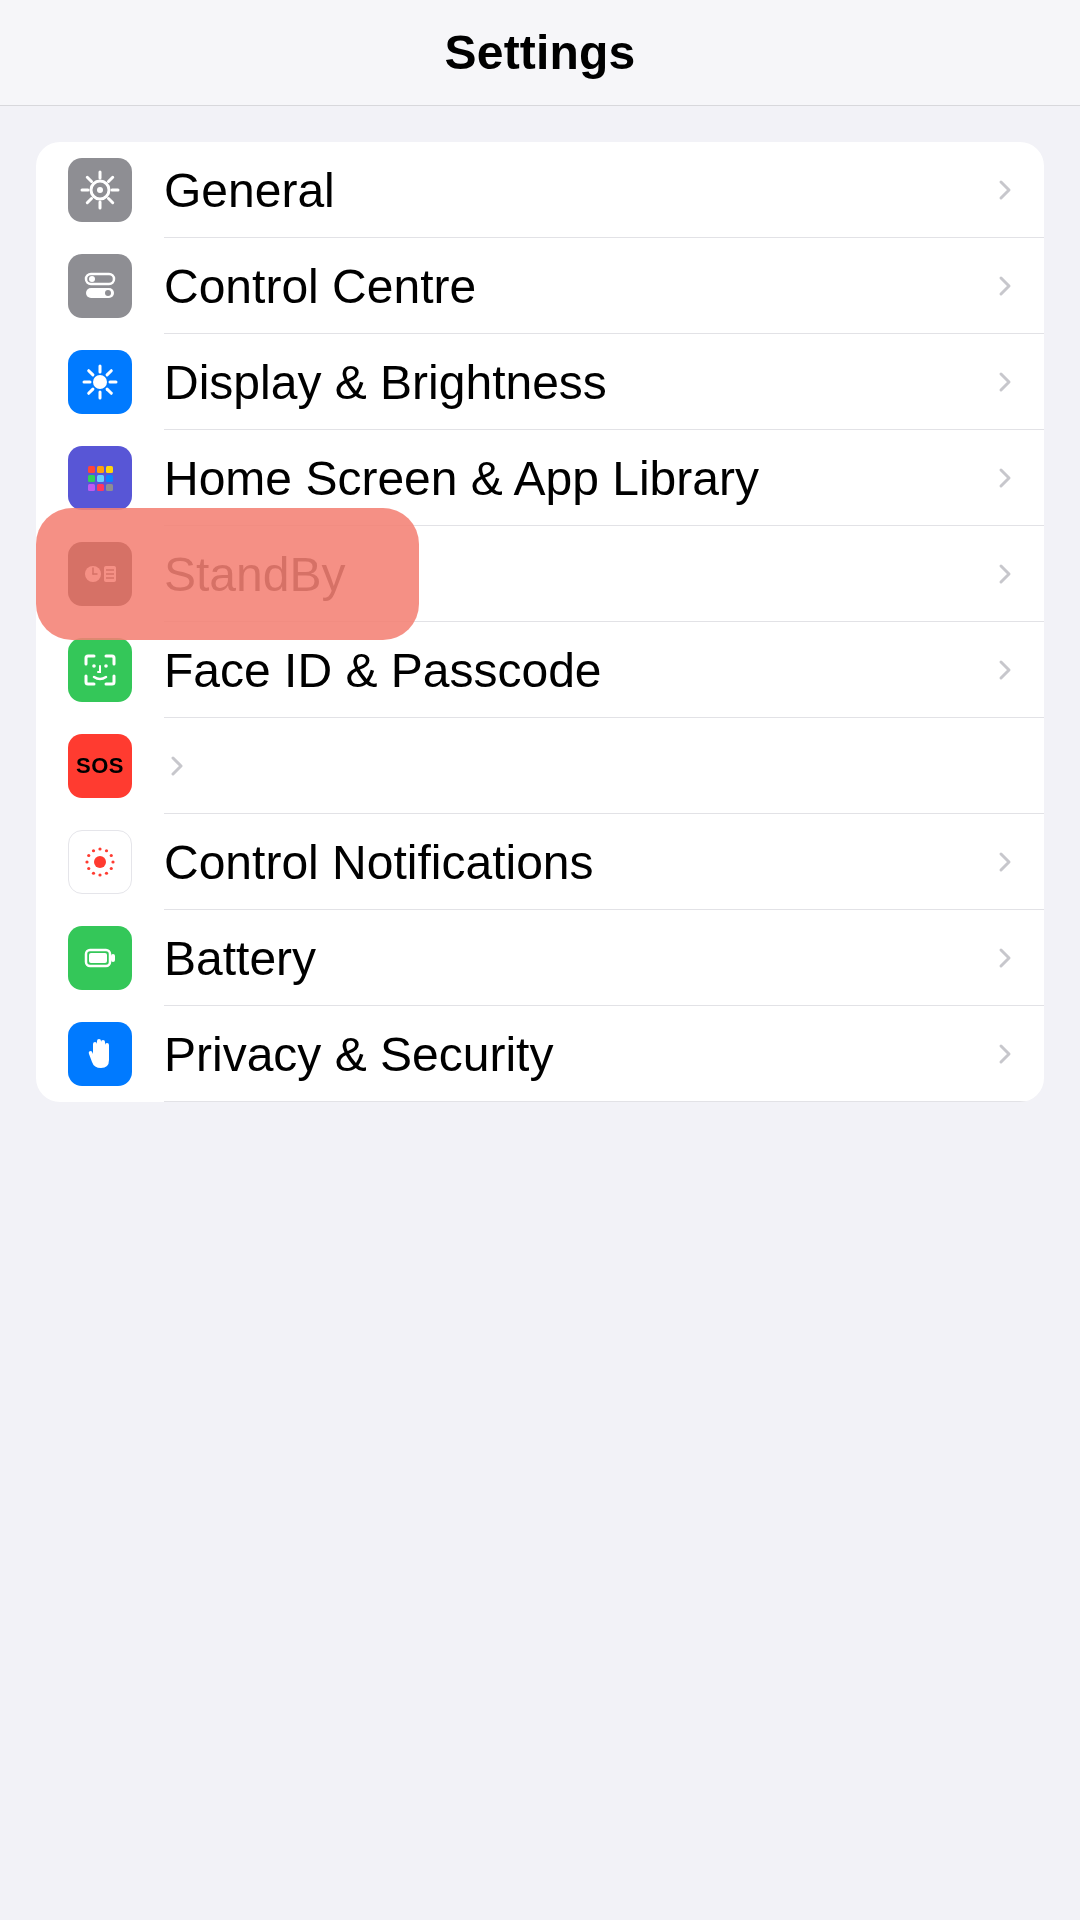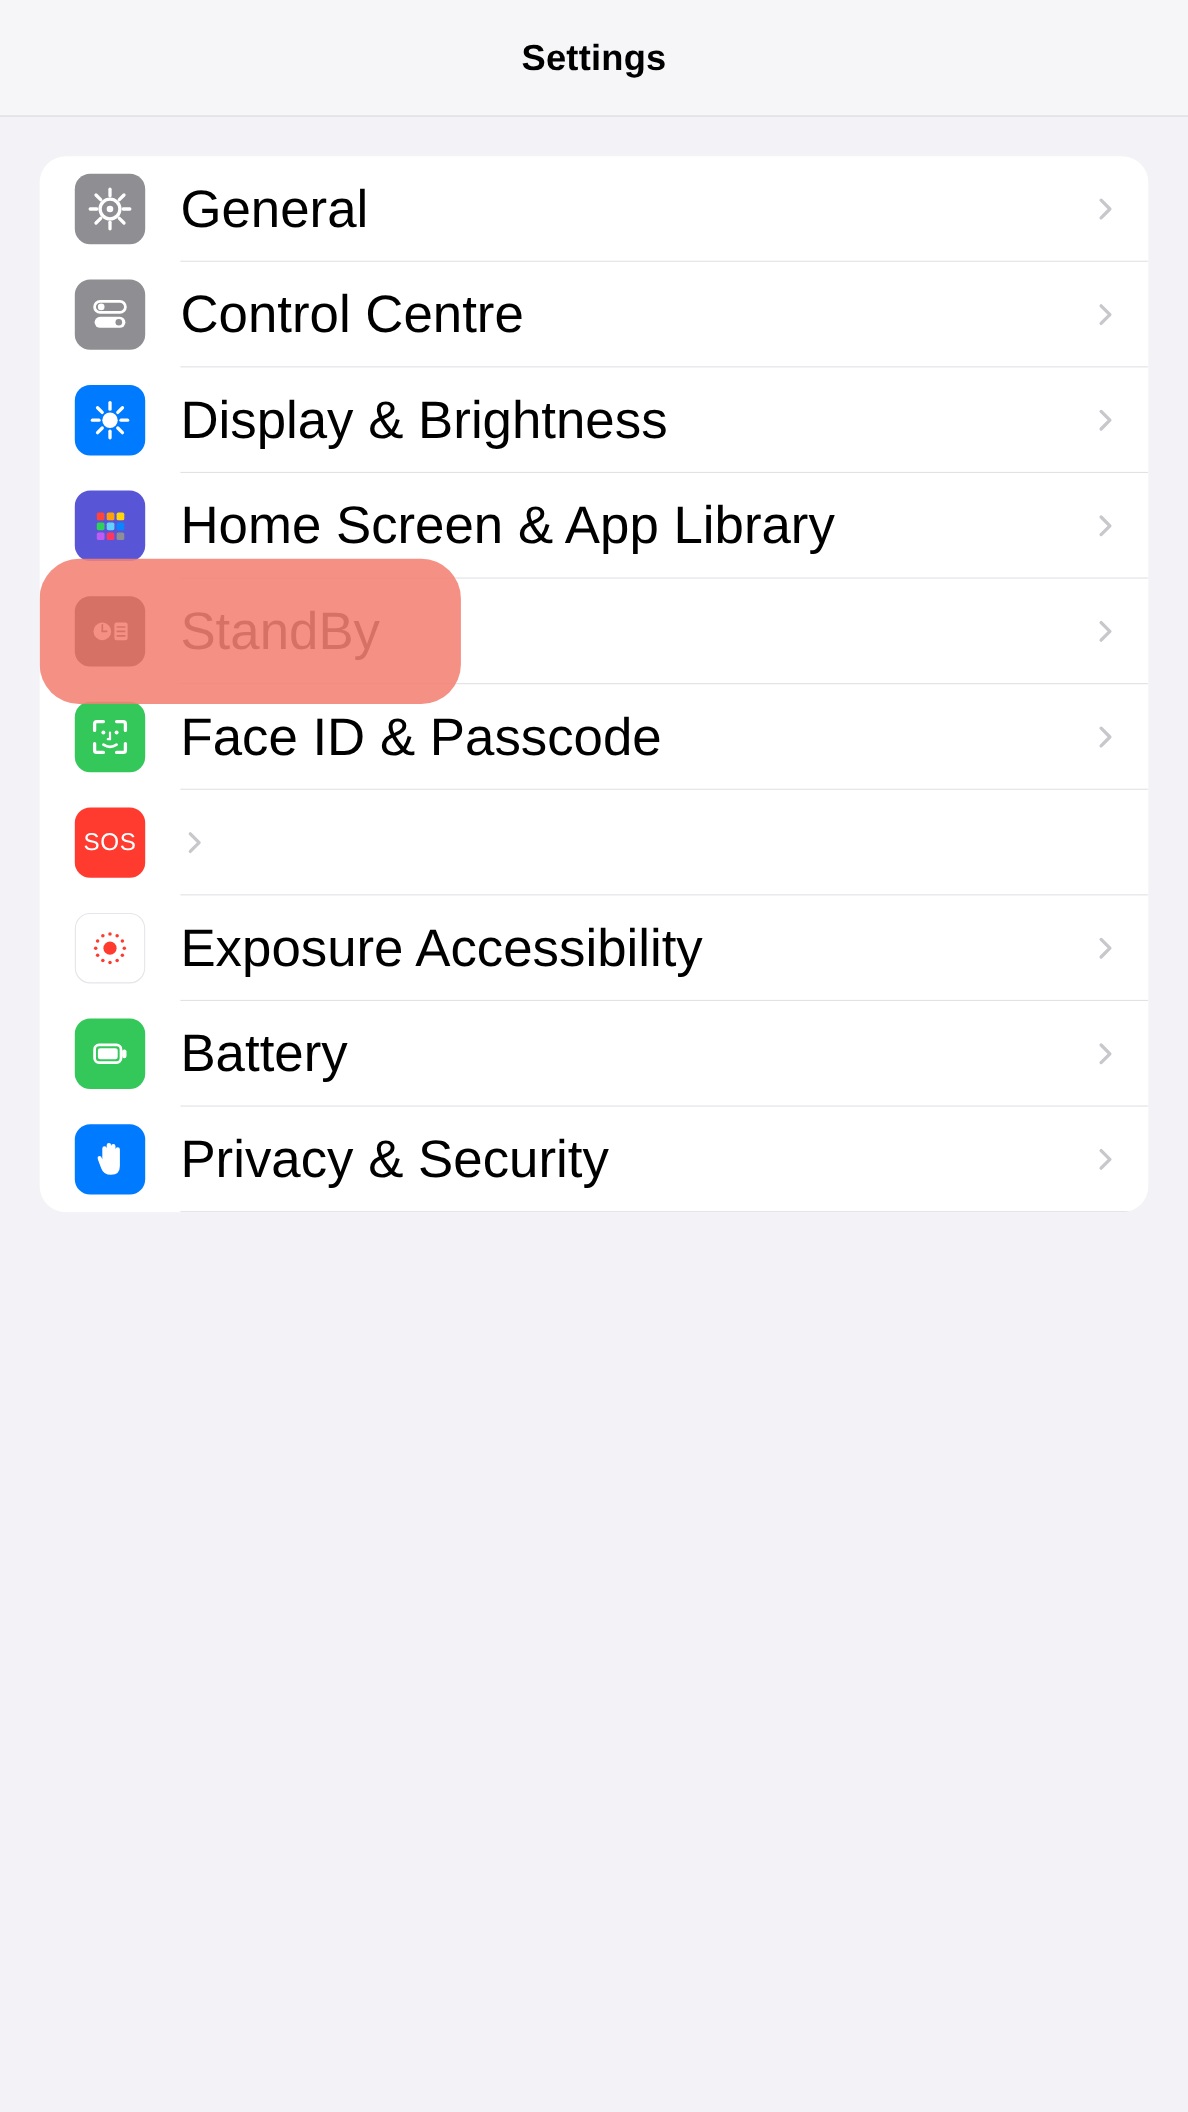--- a/index.html
+++ b/index.html
@@ -11,21 +11,21 @@
   }
   .header {
     height: 106px;
     display: flex;
     align-items: center;
     justify-content: center;
     border-bottom: 1px solid #d8d8dc;
     background: #f6f6f9;
   }
   .header-title {
-    font-size: 33px;
+    font-size: 48px;
     font-weight: 700;
     letter-spacing: 0.2px;
     text-align: center;
   }
   .content {
     padding: 36px;
   }
   .group {
     background: #ffffff;
     border-radius: 24px;
@@ -82,22 +82,22 @@
   .bg-grey  { background: #8e8e93; }
   .bg-blue  { background: #007aff; }
   .bg-indigo{ background: #5856d6; }
   .bg-teal  { background: #54c1e6; }
   .bg-black { background: #000000; }
   .bg-green { background: #34c759; }
   .bg-red   { background: #ff3b30; }
   .bg-white { background: #ffffff; border: 1px solid #e5e5ea; }
 
   .sos-text {
-    color: #ffffff;
-    font-weight: 400;
+    color: #000000;
+    font-weight: 700;
     font-size: 22px;
     letter-spacing: 0.5px;
   }
 </style>
 </head>
 <body>
 
 <div class="header">
   <div class="header-title">Settings</div>
 </div>
@@ -252,21 +252,21 @@
               <circle cx="10.741669750802297" cy="28.5" r="1.6" fill="#ff3b30"></circle>
               <circle cx="9" cy="22" r="1.6" fill="#ff3b30"></circle>
               <circle cx="10.741669750802295" cy="15.500000000000004" r="1.6" fill="#ff3b30"></circle>
               <circle cx="15.499999999999995" cy="10.741669750802302" r="1.6" fill="#ff3b30"></circle>
               <circle cx="21.999999999999996" cy="9" r="1.6" fill="#ff3b30"></circle>
               <circle cx="28.5" cy="10.741669750802298" r="1.6" fill="#ff3b30"></circle>
               <circle cx="33.2583302491977" cy="15.499999999999995" r="1.6" fill="#ff3b30"></circle>
             </g>
           </svg>
         </div>
-        <div class="row-label">Exposure Accessibility</div>
+        <div class="row-label">Control Notifications</div>
         <svg width="28" height="28" viewBox="0 0 28 28" class="chevron">
           <polyline points="9,6 17,14 9,22" fill="none" stroke="currentColor" stroke-width="3" stroke-linecap="round" stroke-linejoin="round"></polyline>
         </svg>
         <div class="sep"></div>
       </div>
       <div class="row" id="row-battery">
         <div class="icon-wrap bg-green">
           <svg width="44" height="44" viewBox="0 0 44 44">
             <g>
               <rect x="8" y="14" width="24" height="16" rx="4" fill="none" stroke="#ffffff" stroke-width="2.5"></rect>

